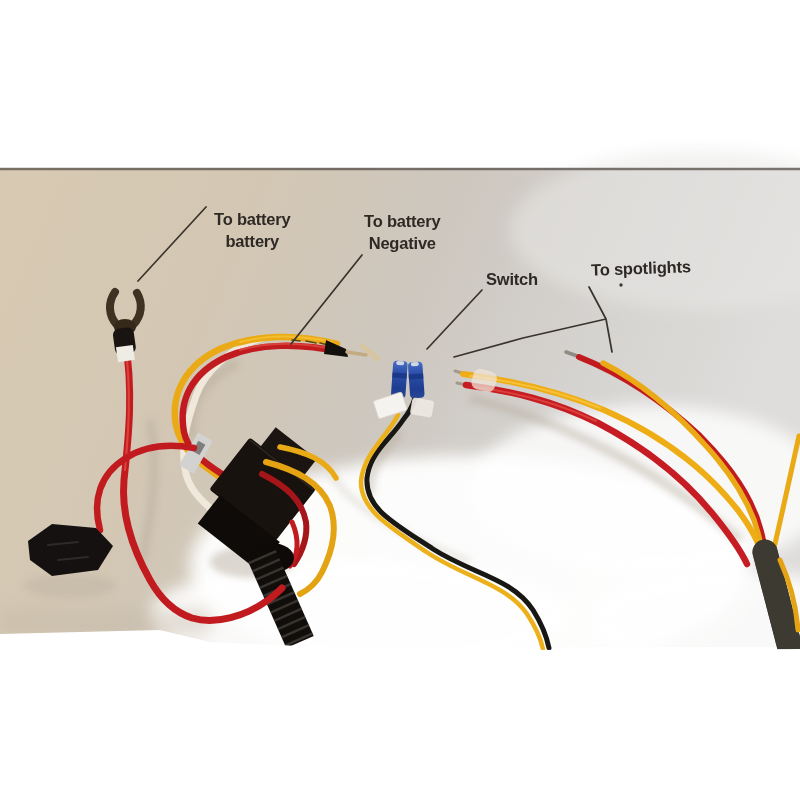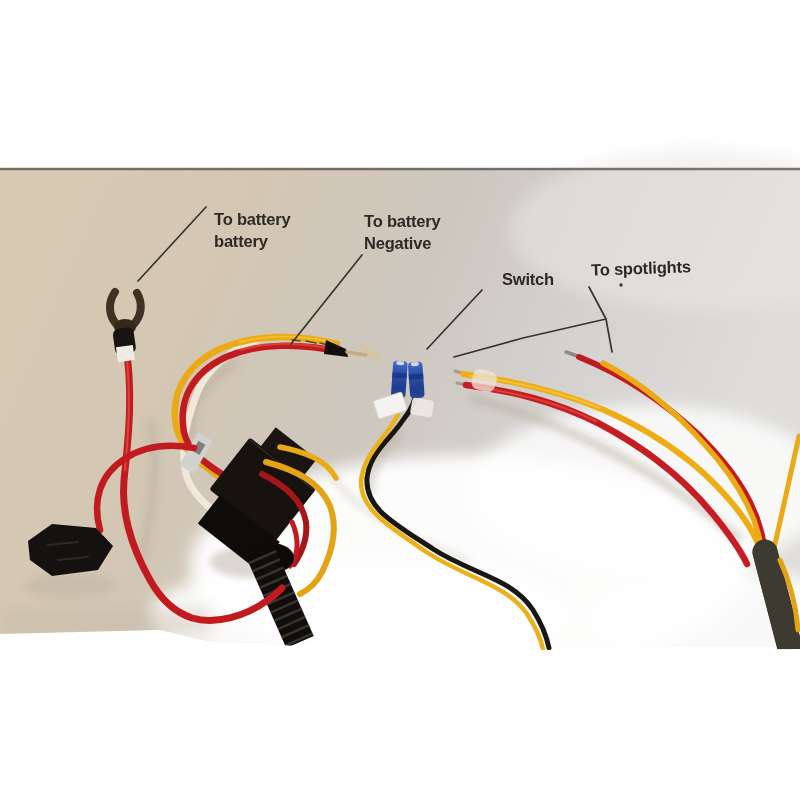--- a/index.html
+++ b/index.html
@@ -1,23 +1,23 @@
 <!DOCTYPE html>
 <html><head>
 <meta charset="utf-8">
 <style>
   html,body{margin:0;padding:0;background:#ffffff;}
   .stage{position:relative;width:800px;height:800px;background:#ffffff;overflow:hidden;
-         font-family:"Liberation Sans",sans-serif;}
+         font-family:"Liberation Sans",sans-serif;text-align:center;}
   .stage svg{position:absolute;left:0;top:0;}
   .photo-label{position:absolute;font-weight:700;font-size:16.5px;line-height:22px;
                letter-spacing:-0.2px;color:#2e2925;white-space:nowrap;}
   .lbl-pos{left:214px;top:208px;}
   .lbl-neg{left:364px;top:210px;}
-  .lbl-switch{left:502px;top:268px;}
+  .lbl-switch{left:486px;top:268px;}
   .lbl-spot{left:591px;top:257px;transform:rotate(-2deg);}
 </style>
 </head>
 <body>
 
 <div class="stage">
 
 <svg width="800" height="800" viewBox="0 0 800 800">
   <defs>
     <linearGradient id="bgGrad" x1="0" y1="0" x2="1" y2="0.25">

